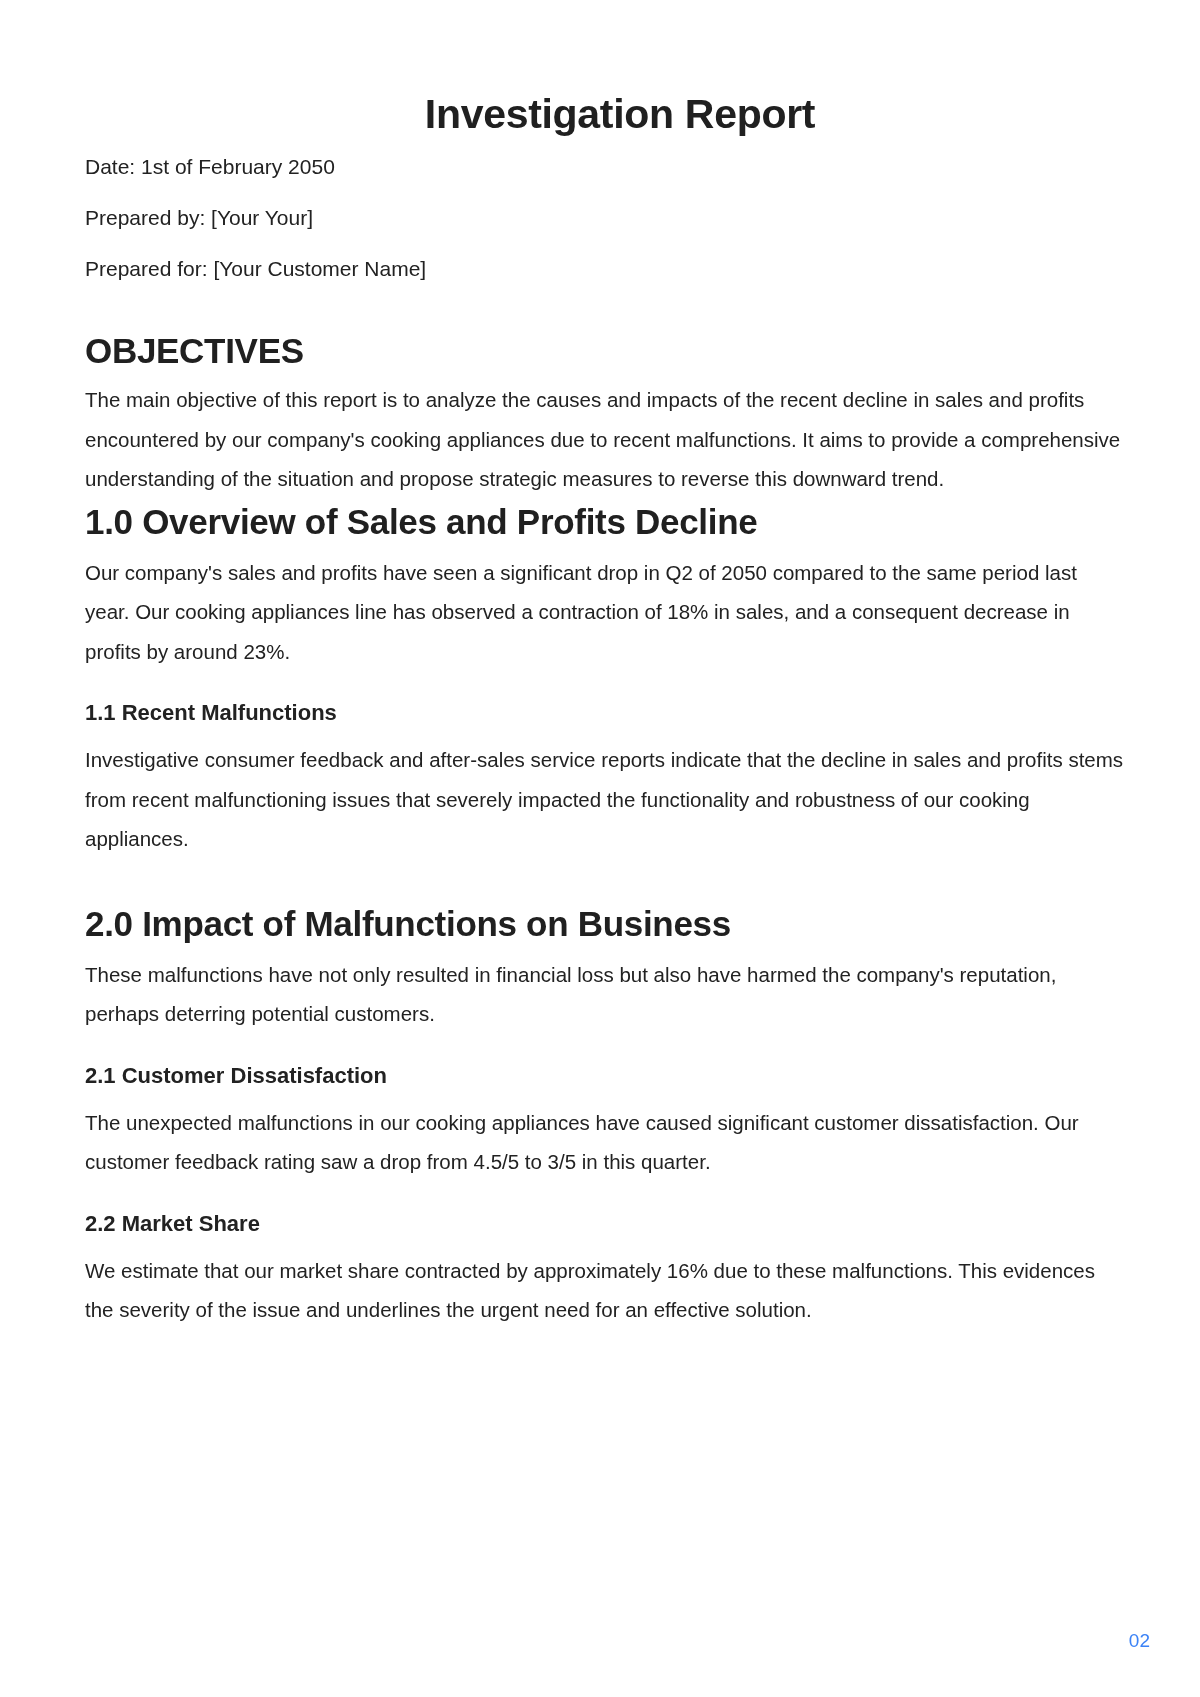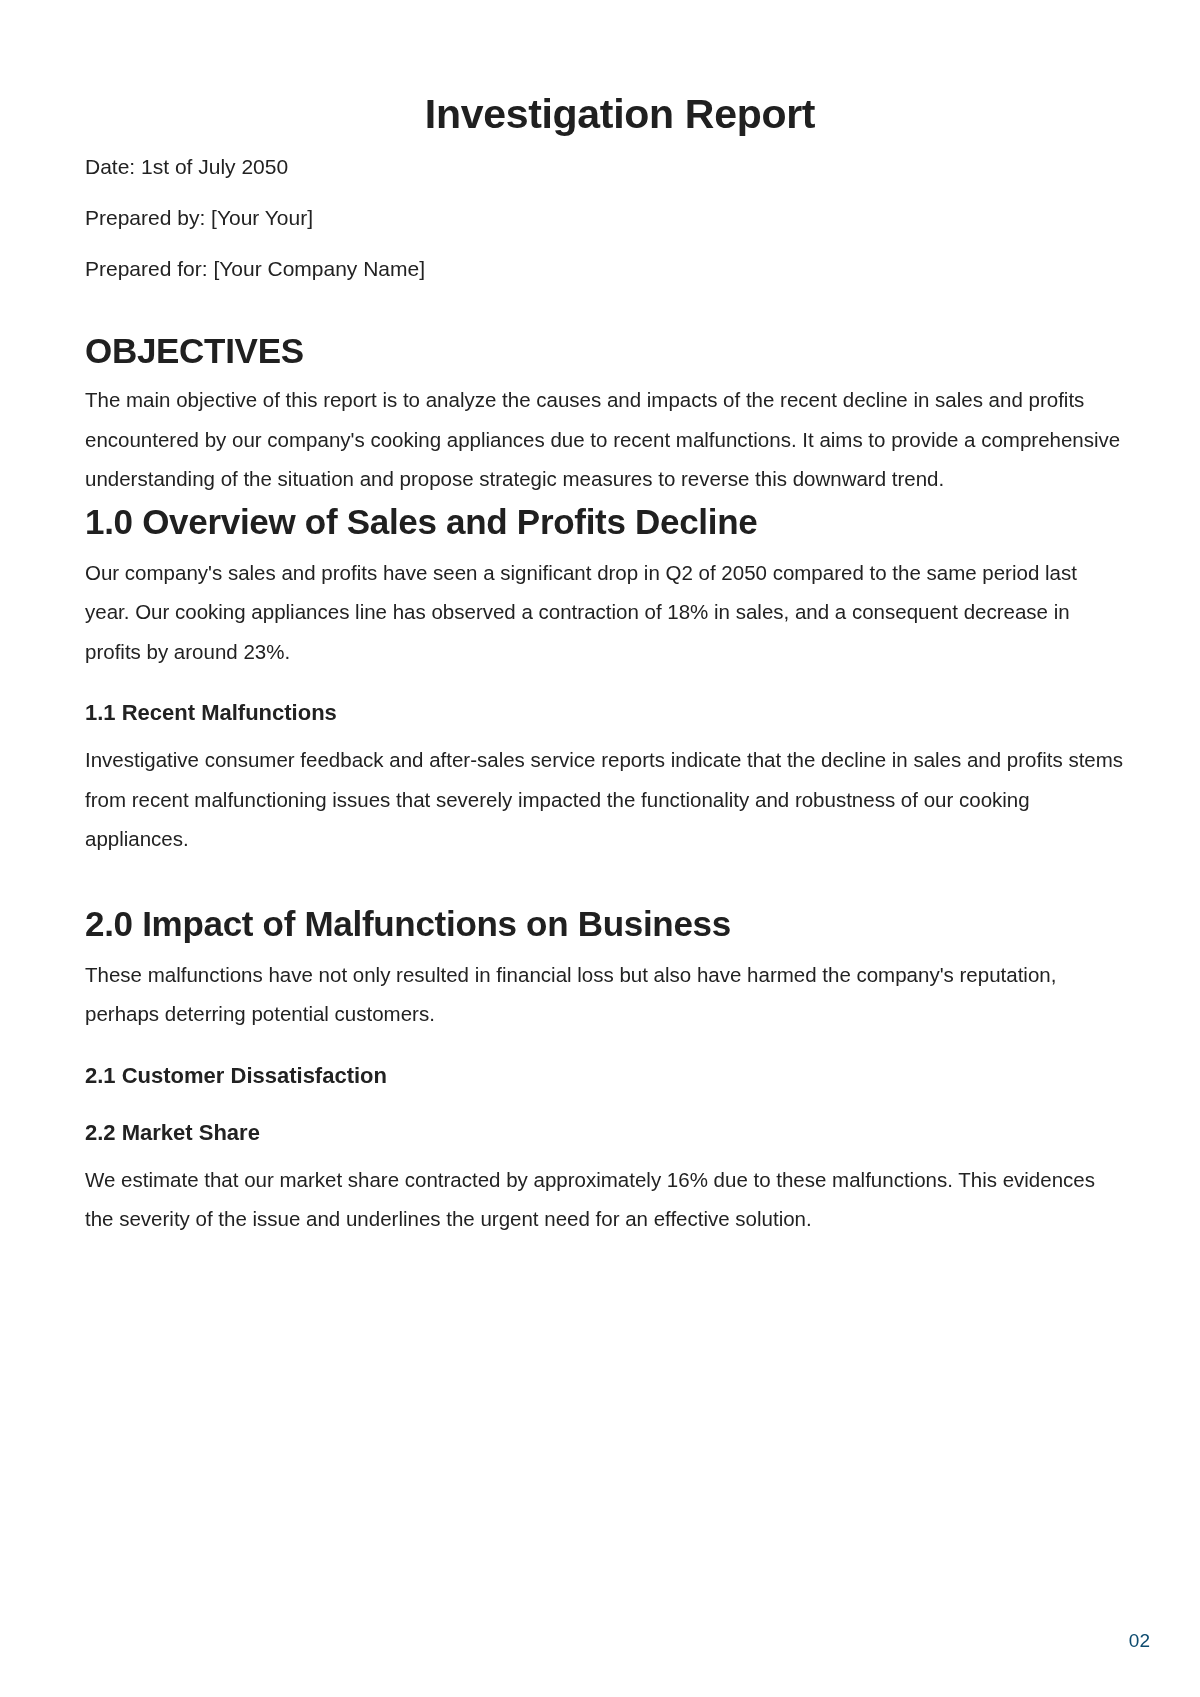--- a/index.html
+++ b/index.html
@@ -89,35 +89,35 @@
 
     #sec-3 { margin-top: 42px; }
     #sec-3 .para { margin-top: 8px; }
 
     .page-number {
       position: absolute;
       right: 50px;
       top: 1629px;
       font-size: 19px;
       line-height: 24px;
-      color: #0c4a6e;
+      color: #3b82f6;
     }
   </style>
 </head>
 <body>
 
 <div class="page">
   <div class="content">
 
     <h1 class="doc-title">Investigation Report</h1>
 
     <div>
-      <p class="meta-line first">Date: 1st of July 2050</p>
+      <p class="meta-line first">Date: 1st of February 2050</p>
       <p class="meta-line">Prepared by: [Your Your]</p>
-      <p class="meta-line">Prepared for: [Your Company Name]</p>
+      <p class="meta-line">Prepared for: [Your Customer Name]</p>
     </div>
 
     <section id="sec-objectives">
       <h2 class="h1">OBJECTIVES</h2>
       <p class="para">The main objective of this report is to analyze the causes and impacts of the recent decline in sales and profits encountered by our company's cooking appliances due to recent malfunctions. It aims to provide a comprehensive understanding of the situation and propose strategic measures to reverse this downward trend.</p>
     </section>
 
     <section id="sec-1">
       <h2 class="h1">1.0 Overview of Sales and Profits Decline</h2>
       <p class="para">Our company's sales and profits have seen a significant drop in Q2 of 2050 compared to the same period last year. Our cooking appliances line has observed a contraction of 18% in sales, and a consequent decrease in profits by around 23%.</p>
@@ -128,20 +128,21 @@
       <p class="para">Investigative consumer feedback and after-sales service reports indicate that the decline in sales and profits stems from recent malfunctioning issues that severely impacted the functionality and robustness of our cooking appliances.</p>
     </section>
 
     <section id="sec-2">
       <h2 class="h1">2.0 Impact of Malfunctions on Business</h2>
       <p class="para">These malfunctions have not only resulted in financial loss but also have harmed the company's reputation, perhaps deterring potential customers.</p>
     </section>
 
     <section id="sub-2-1">
       <h3 class="h2">2.1 Customer Dissatisfaction</h3>
+      <p class="para">The unexpected malfunctions in our cooking appliances have caused significant customer dissatisfaction. Our customer feedback rating saw a drop from 4.5/5 to 3/5 in this quarter.</p>
     </section>
 
     <section id="sub-2-2">
       <h3 class="h2">2.2 Market Share</h3>
       <p class="para">We estimate that our market share contracted by approximately 16% due to these malfunctions. This evidences the severity of the issue and underlines the urgent need for an effective solution.</p>
     </section>
 
 
   </div>
 

